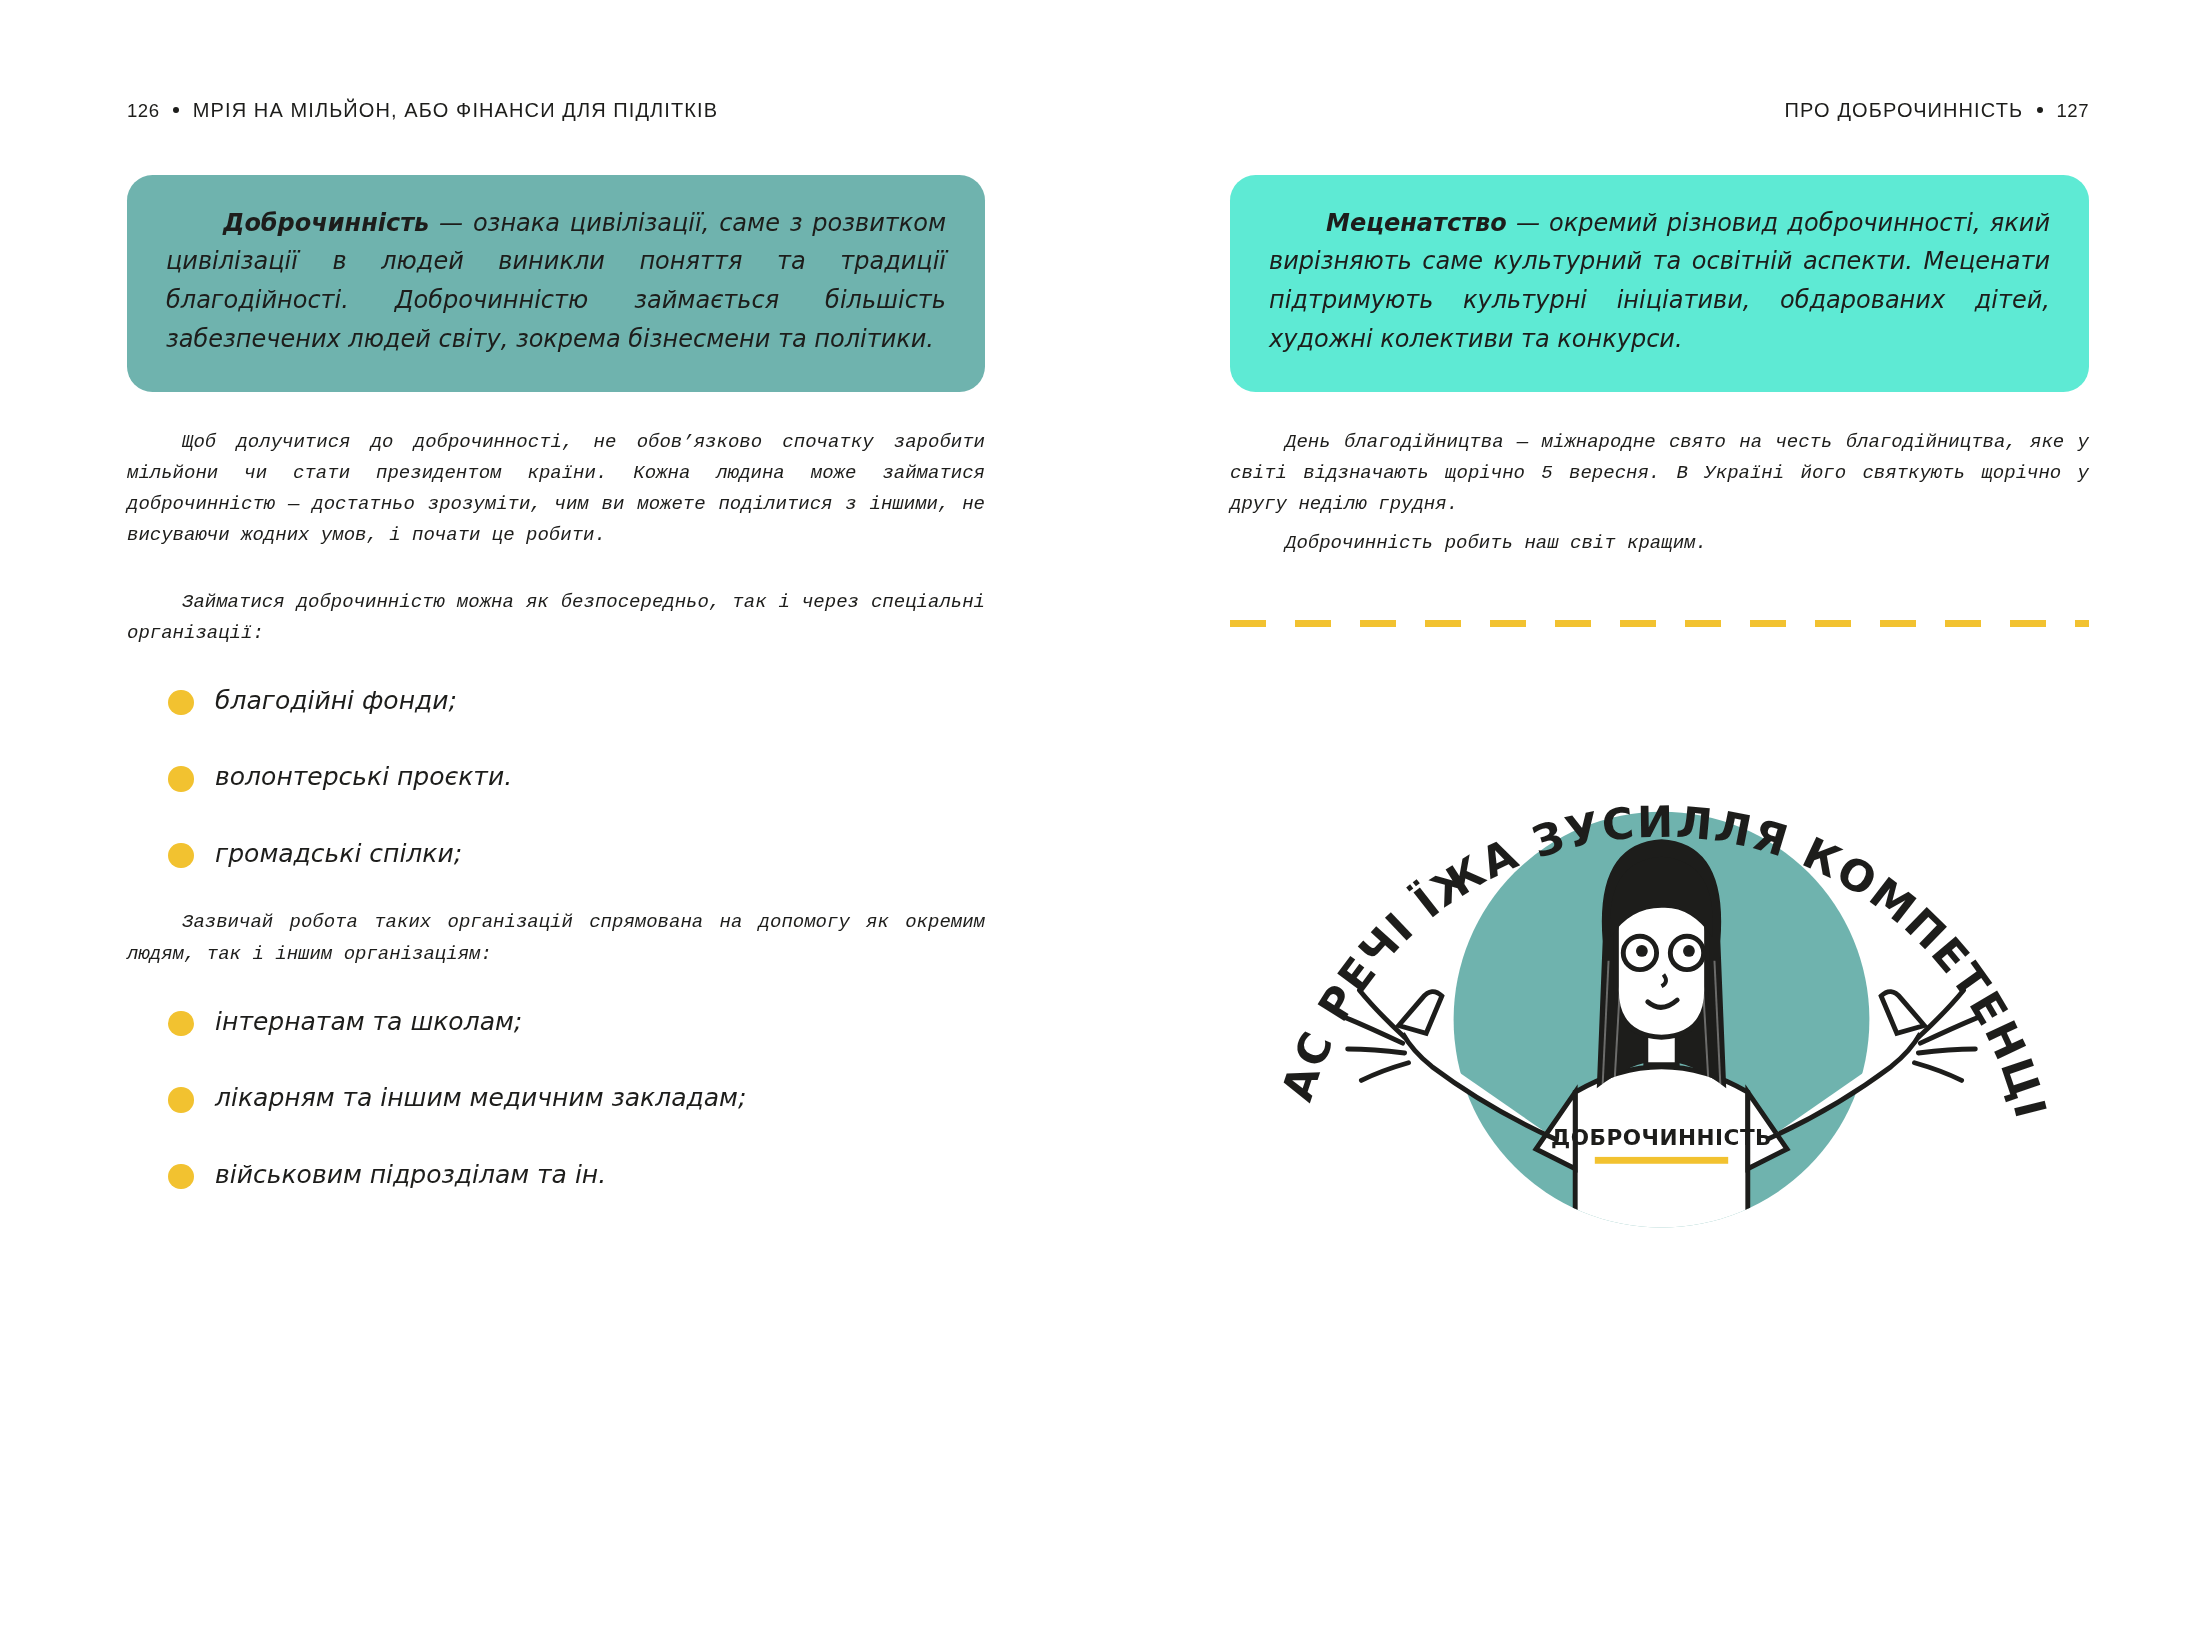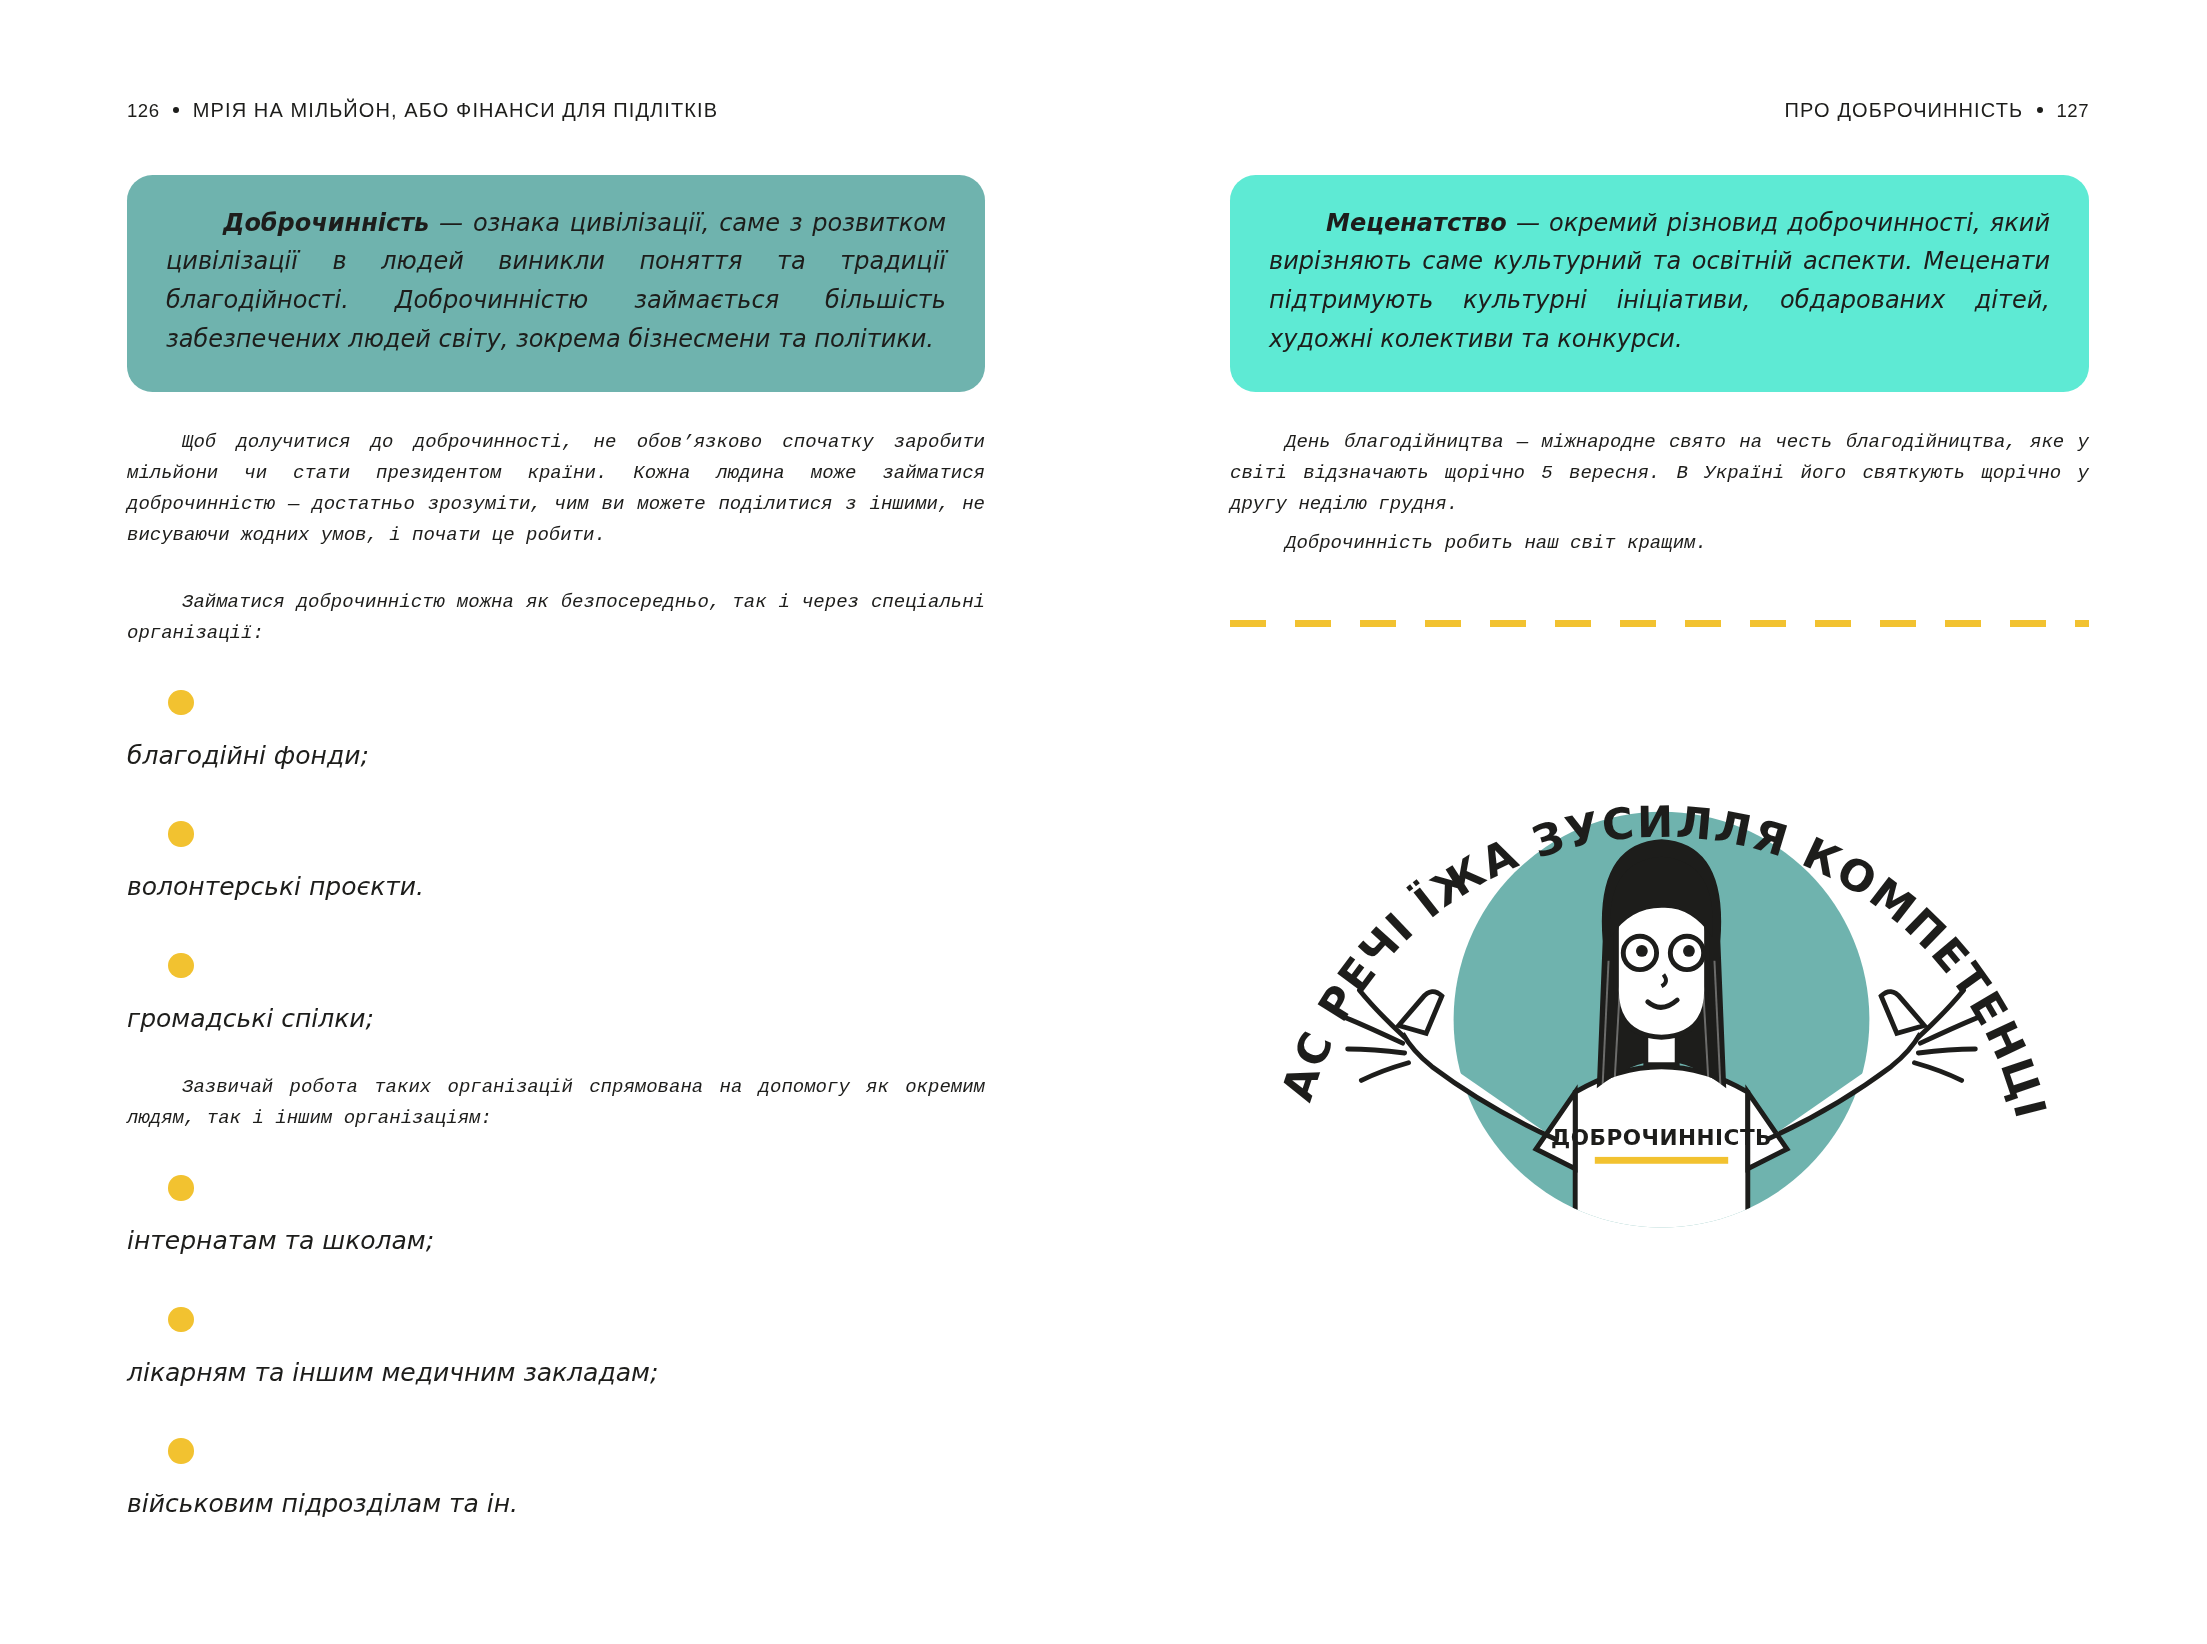--- a/index.html
+++ b/index.html
@@ -84,21 +84,20 @@
   
   .bullet-list { margin: 33px 0 0 0; padding: 0; list-style: none; }
   .bullet-list li {
     display: flex;
     align-items: flex-start;
     gap: 21.6px;
     margin-bottom: 39px;
     font-style: italic;
     font-size: 25px;
     line-height: 1.5;
-    flex-direction: column;
   }
   .bullet-list li:last-child { margin-bottom: 0; }
   .bullet-dot {
     flex: 0 0 auto;
     width: 25.5px; height: 25.5px;
     border-radius: 50%;
     background: #f2c230;
     margin-top: 7.8px;
     margin-left: 41px;
   }

